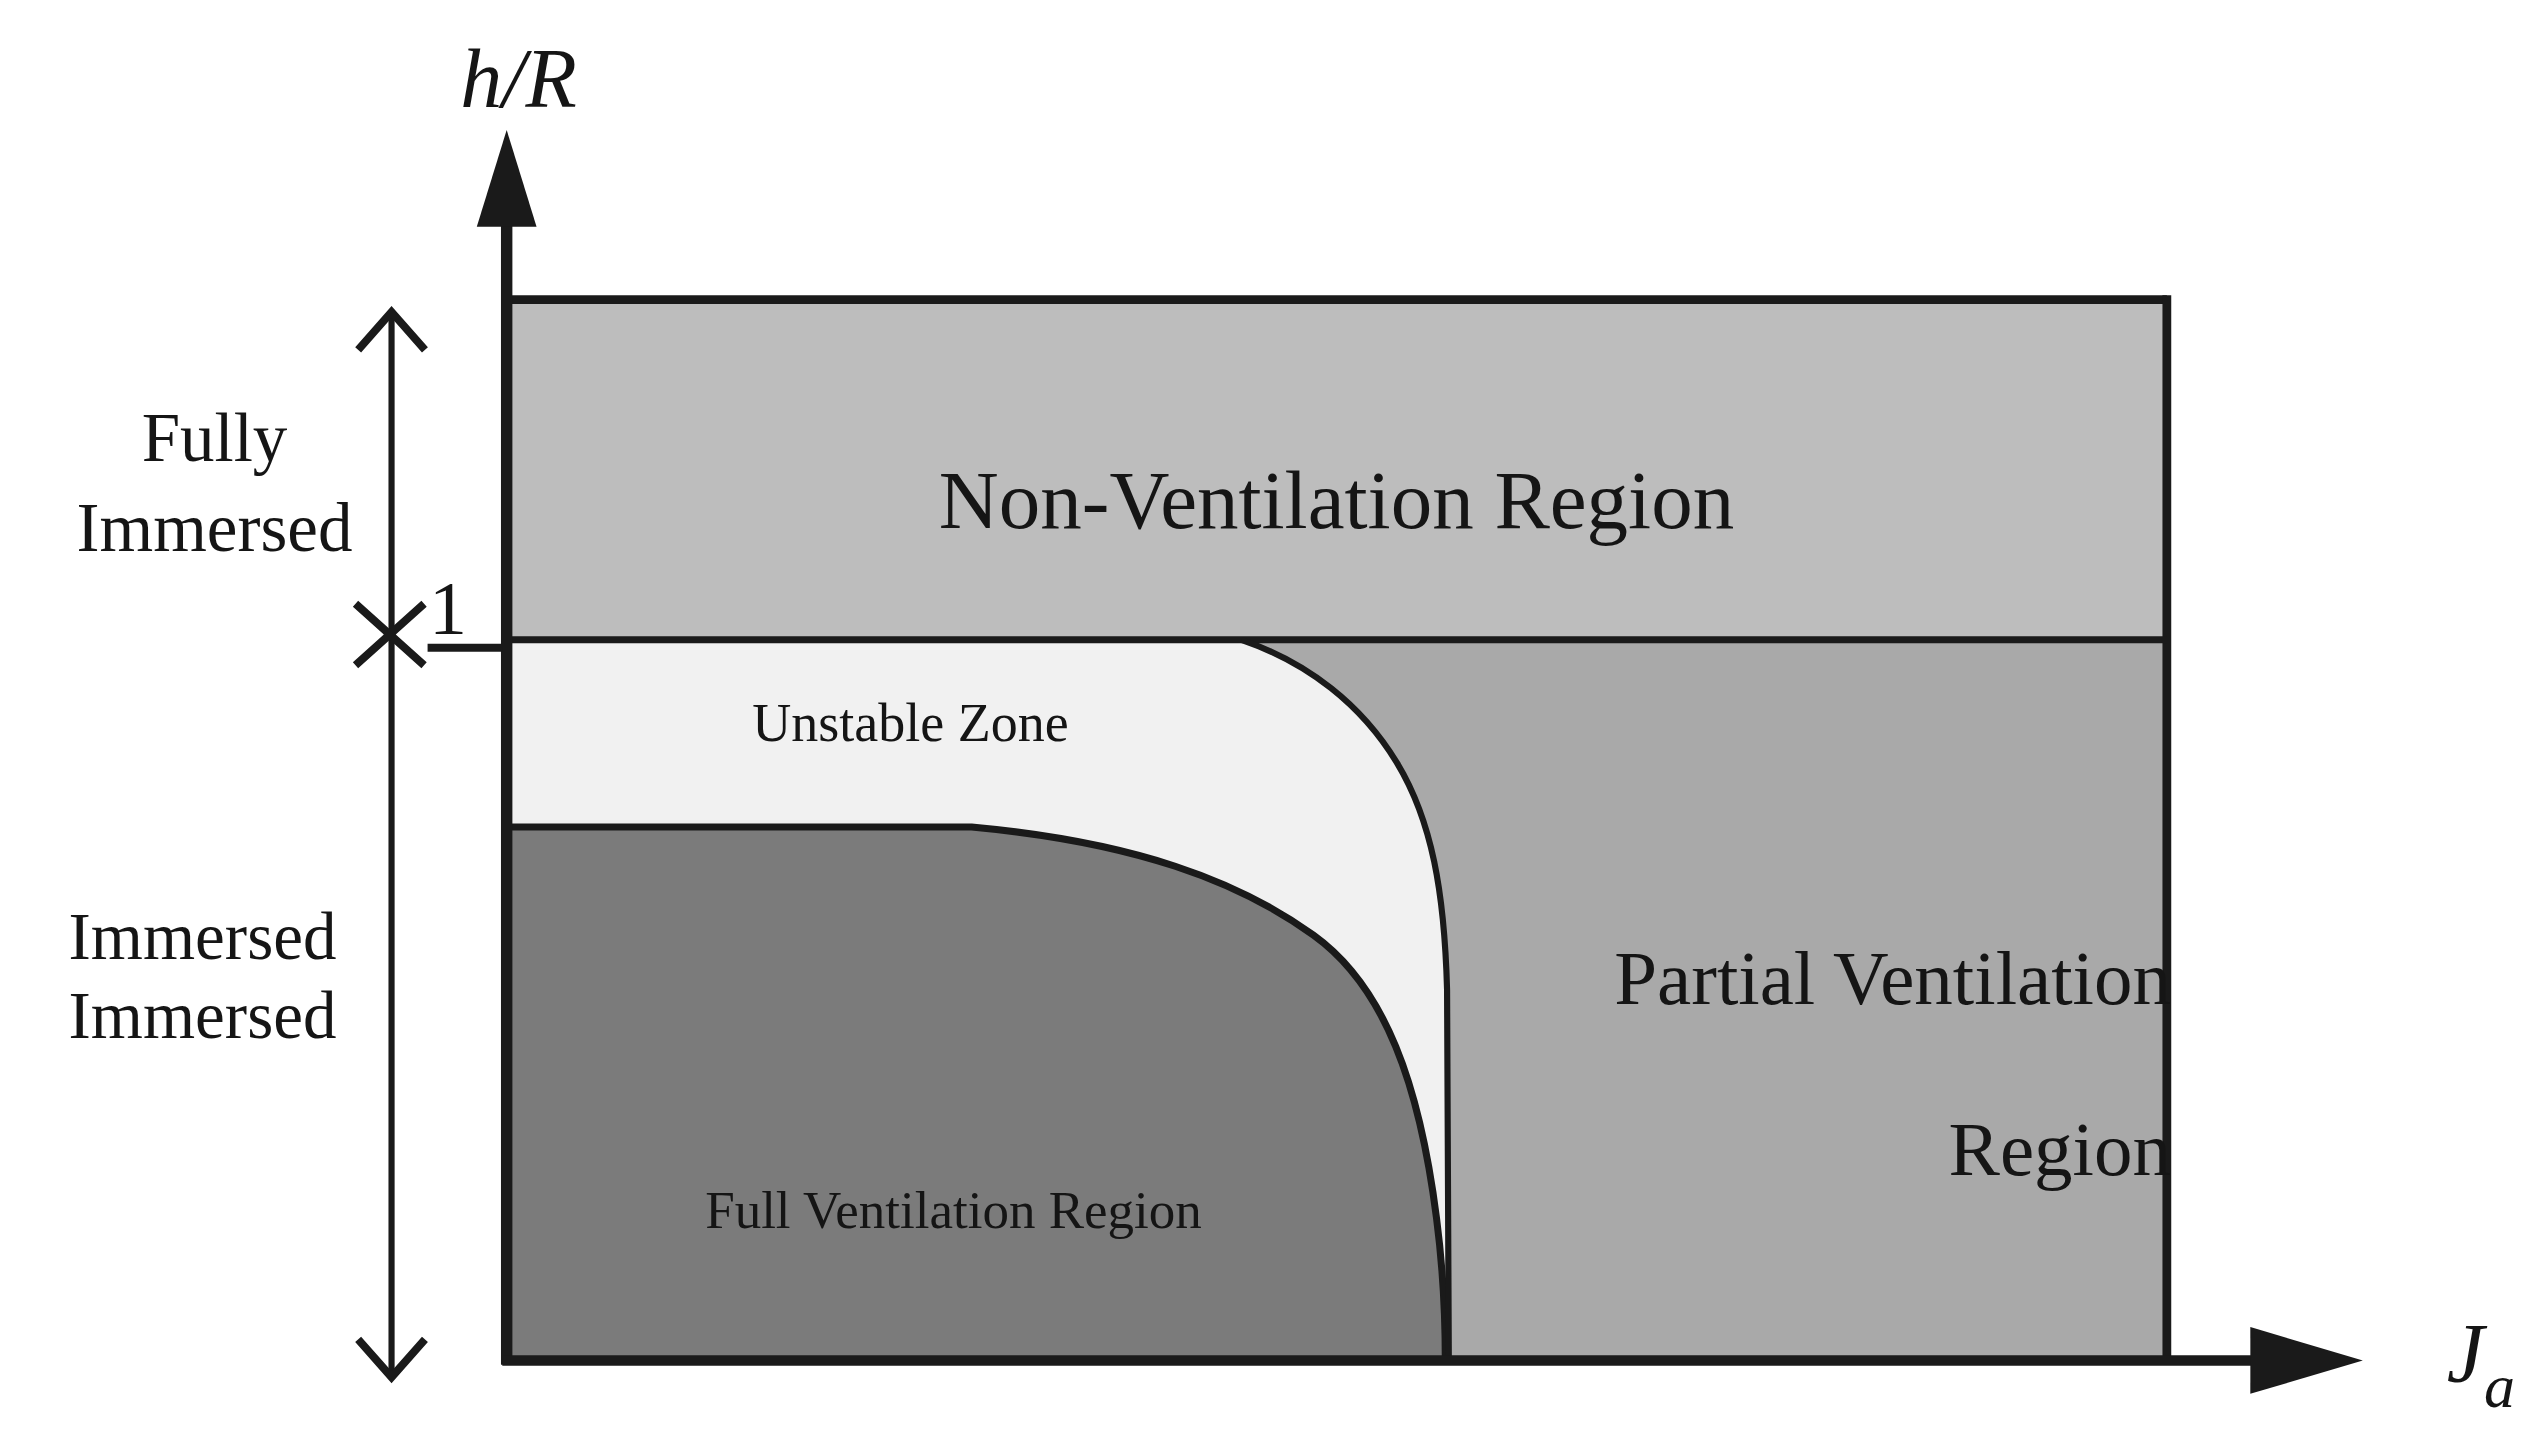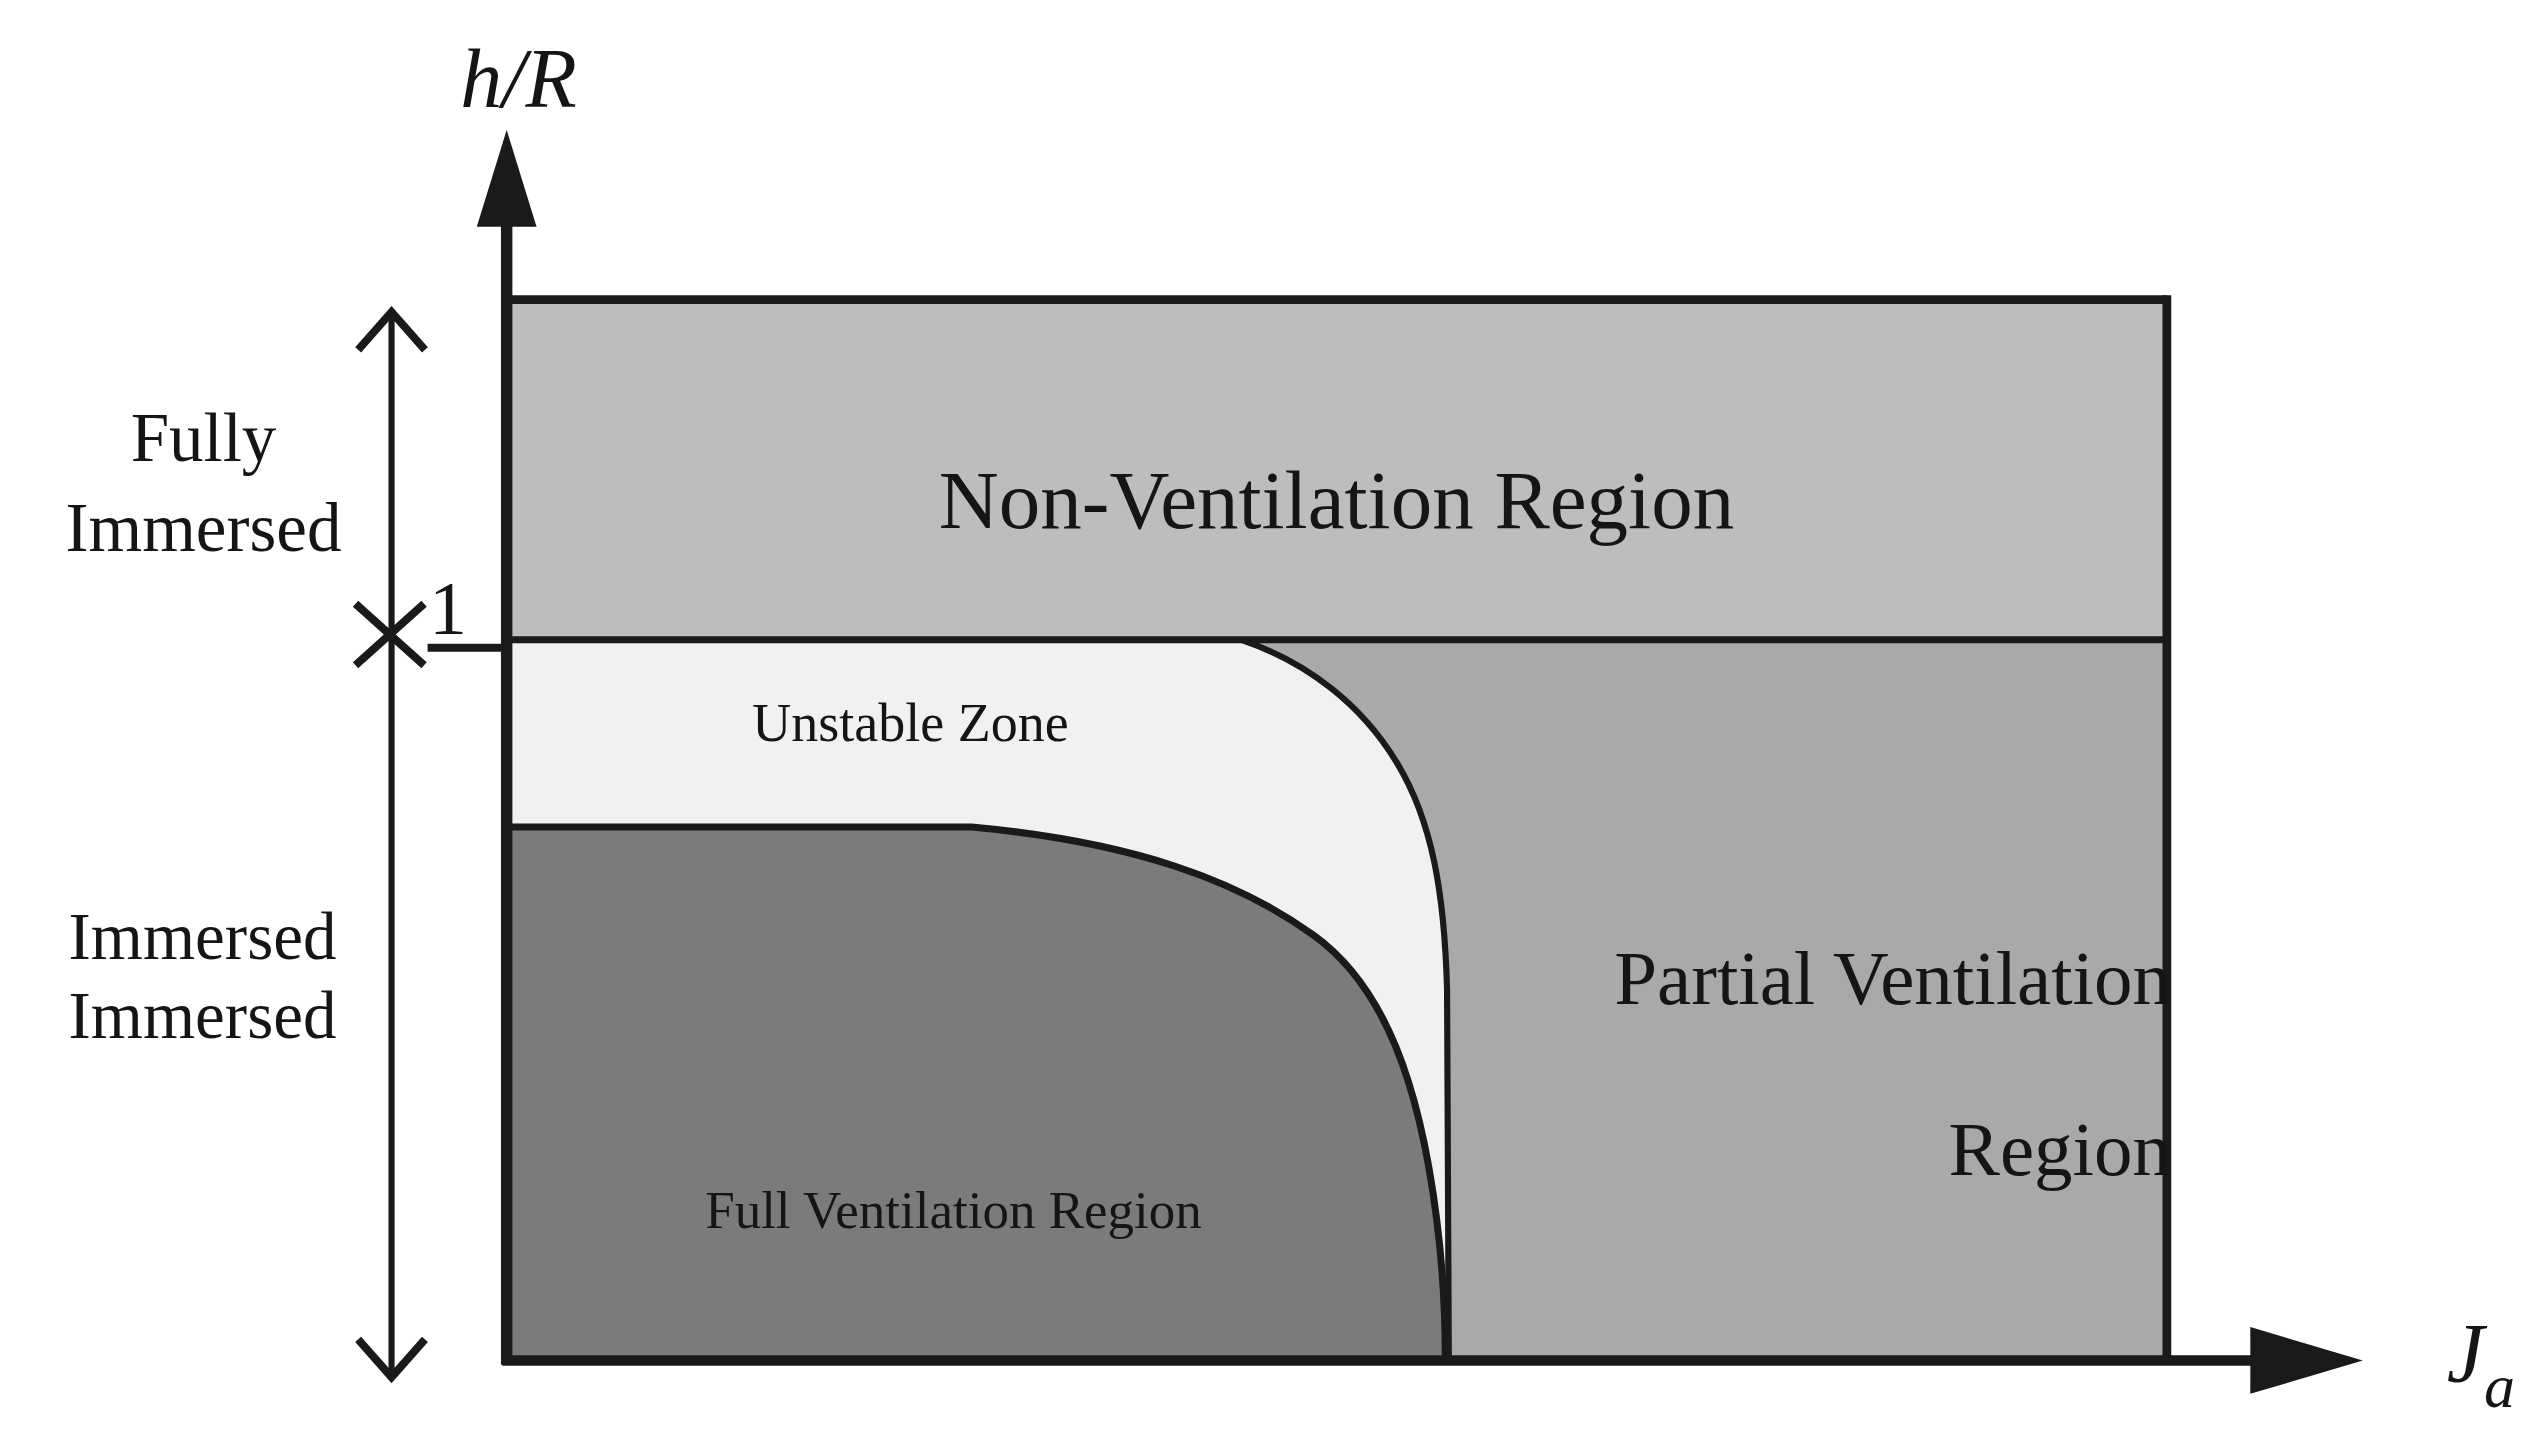--- a/index.html
+++ b/index.html
@@ -18,21 +18,21 @@
     line-height:1;
     white-space:nowrap;
   }
   .region-lbl{font-size:83px;}
   .side-lbl{font-size:69px;}
   .axis-lbl{font-size:84px;font-style:italic;}
   #lbl-nonvent{left:506px;top:416px;width:1661px;margin-top:43px;}
   #lbl-unstable{left:506px;top:696px;width:809px;font-size:54px;}
   #lbl-partial{left:1415px;top:893px;width:756px;font-size:77px;line-height:171px;text-align:right;}
   #lbl-full{left:514px;top:1184px;width:879px;font-size:53px;}
-  #lbl-fully{left:32px;top:393px;width:343px;line-height:90px;text-align:center;}
+  #lbl-fully{left:43px;top:393px;width:343px;line-height:90px;text-align:center;}
   #lbl-partially{left:31px;top:897px;width:343px;font-size:67px;line-height:79px;}
   #lbl-yaxis{left:400px;top:37px;width:237px;}
   #lbl-xaxis{left:2374px;top:1312px;width:141px;text-align:right;}
   #lbl-one{left:413px;top:570px;width:70px;font-size:76px;}
   #lbl-xaxis sub{font-size:62px;line-height:0;vertical-align:-24.6px;}
   .lbl span{display:block;}
 </style>
 </head>
 <body>
 

